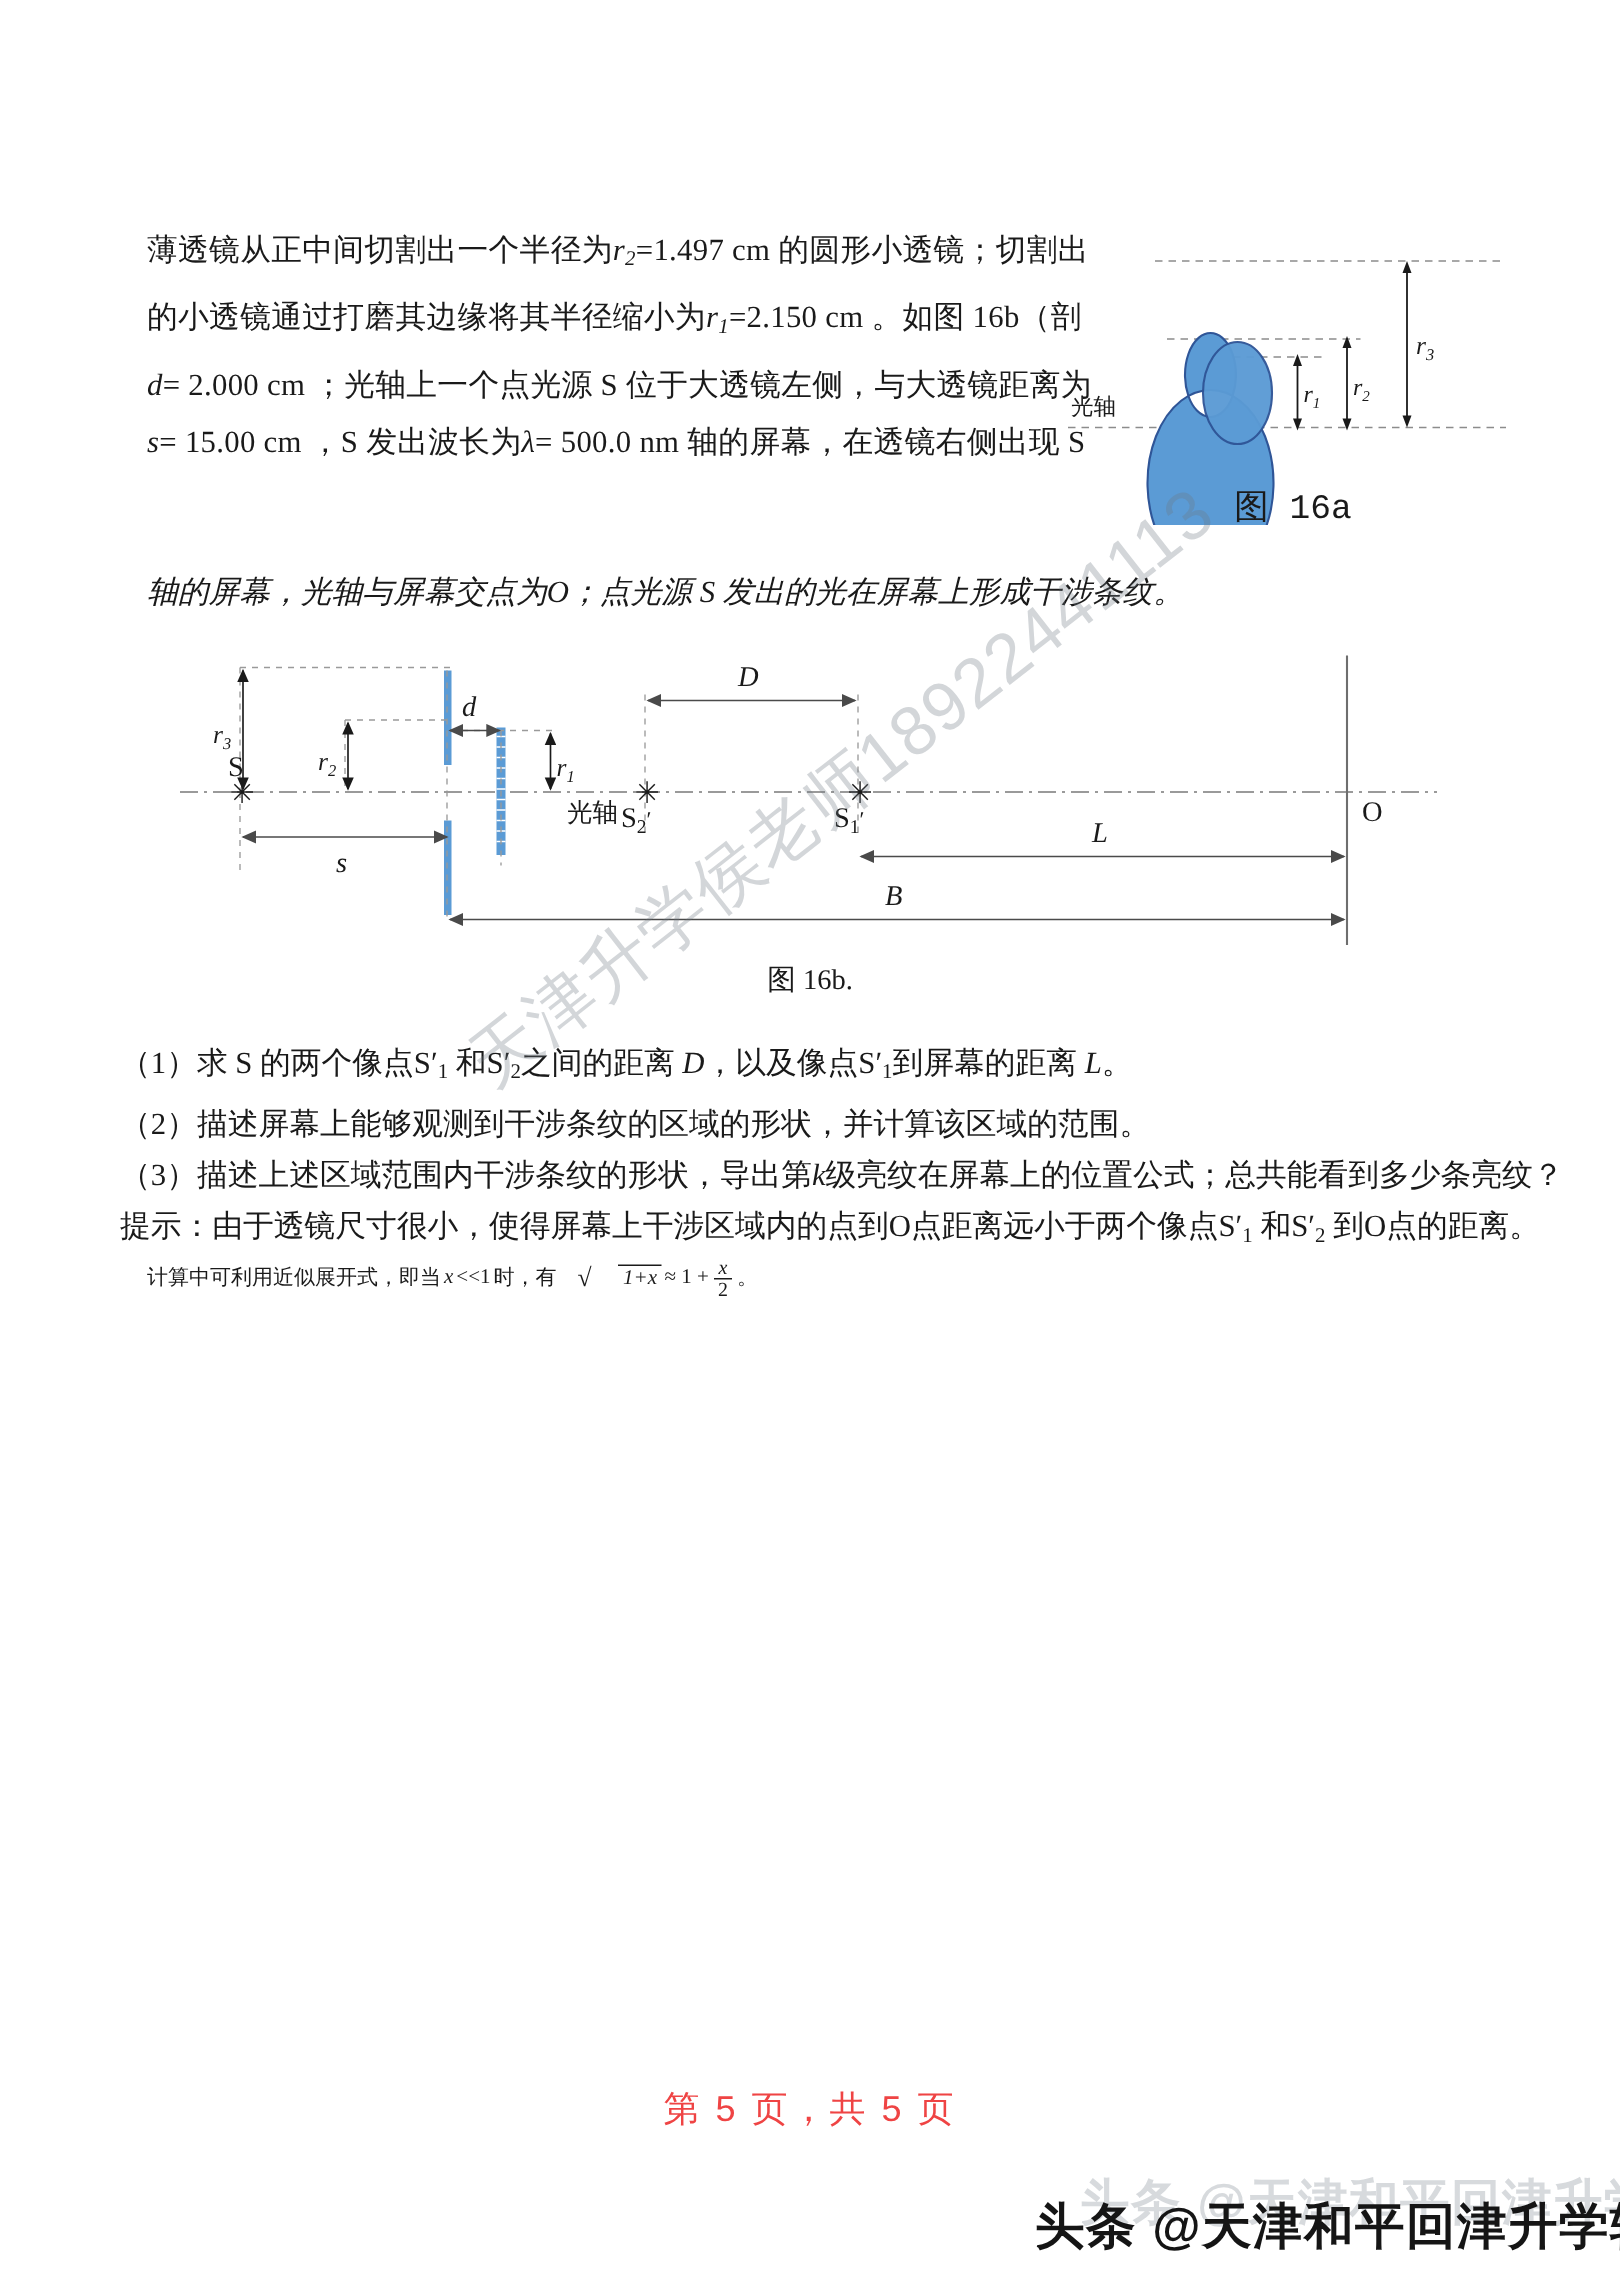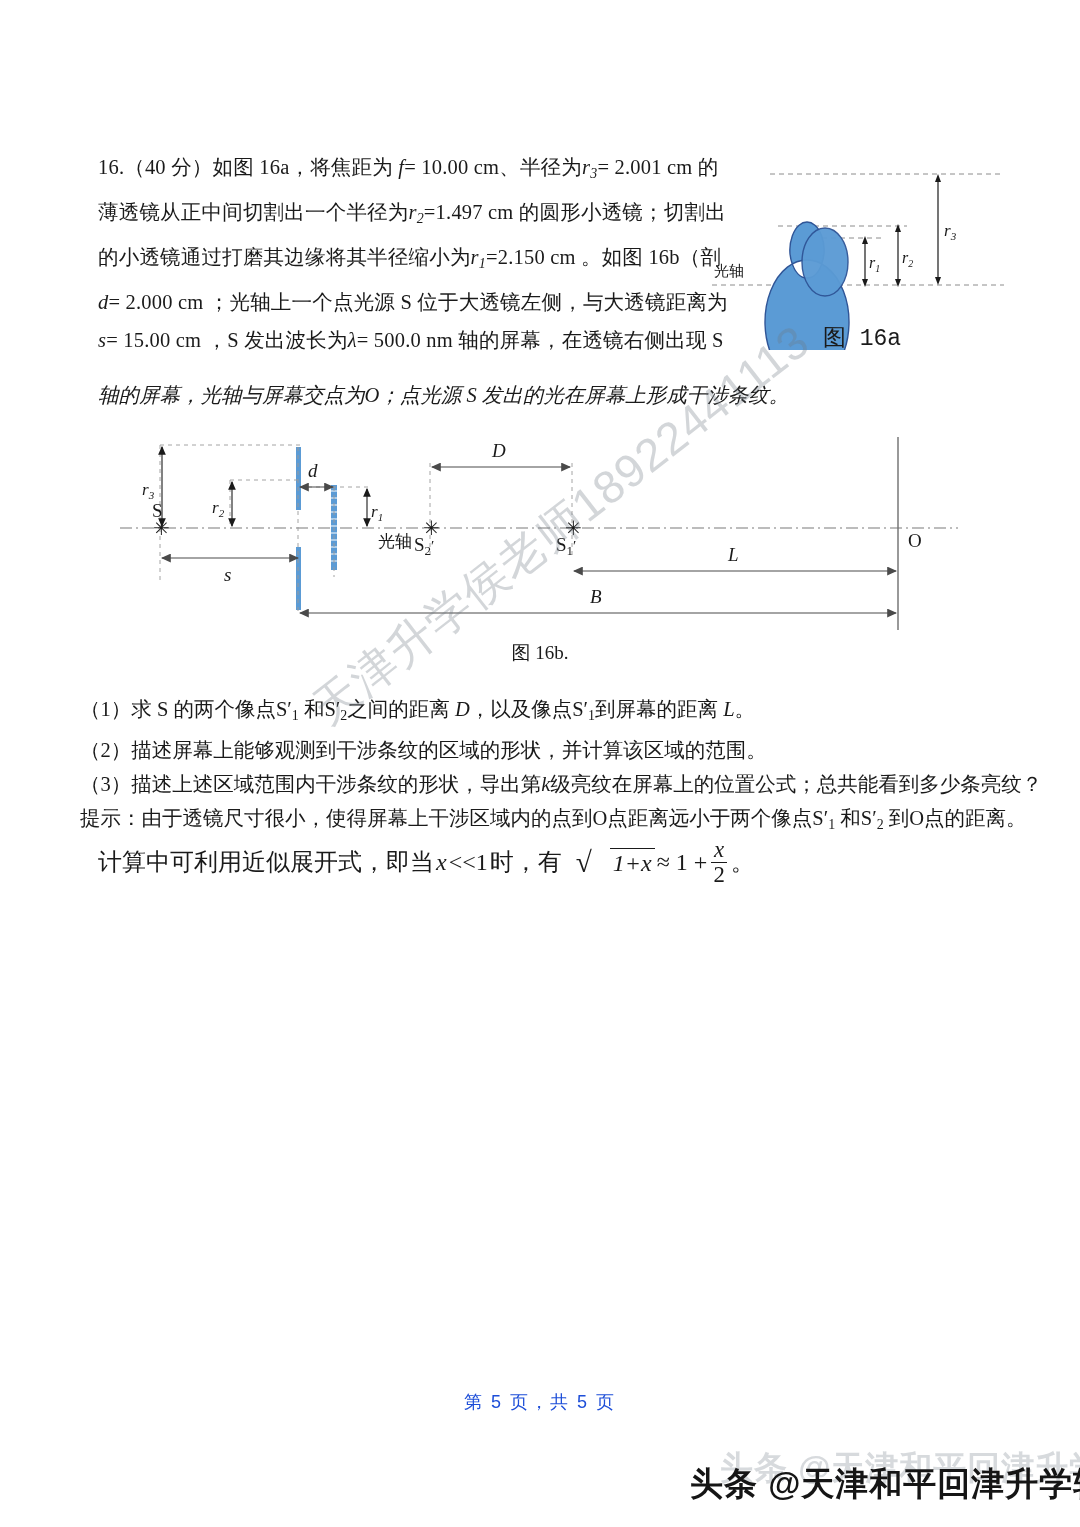--- a/index.html
+++ b/index.html
@@ -104,21 +104,21 @@
   }
   .hintline {
     font-size: 20.5px;
     line-height: 34px;
     white-space: nowrap;
   }
   .approx-line {
     position: absolute;
     left: 98px;
     top: 838px;
-    font-size: 24px;
+    font-size: 14px;
     white-space: nowrap;
     display: flex;
     align-items: center;
     gap: 2px;
   }
   .frac {
     display: inline-flex;
     flex-direction: column;
     align-items: center;
     vertical-align: middle;
@@ -136,22 +136,22 @@
   .sqrt .rad { font-style: normal; font-size: 1.22em; line-height: 1; margin-right: -2px; }
   .sqrt .body { border-top: 1.3px solid #1a1a1a; padding: 1px 3px 0 3px; margin-left: 20px; }
 
   
   .footer {
     position: absolute;
     left: 0;
     top: 1390px;
     width: 1080px;
     text-align: center;
-    font-size: 18px;
-    color: #1d4ed8;
+    font-size: 24px;
+    color: #ef4444;
     letter-spacing: 2px;
     font-family: "Liberation Sans", sans-serif;
   }
 
   
   .wm-diagonal {
     position: absolute;
     left: 300px;
     top: 690px;
     transform: rotate(-38deg);
@@ -187,21 +187,20 @@
     pointer-events: none;
   }
 </style>
 </head>
 <body>
 
 <div class="page">
 
   <div class="problem-block">
     <div class="ptext">
-      <span class="ln"><span>16.（40 分）如图 16a，将焦距为</span> <i class="v">f</i><span>= 10.00 cm</span><span>、半径为</span><i class="v">r</i><span class="sub">3</span><span>= 2.001 cm</span> <span>的</span></span>
 
       <span class="ln"><span>薄透镜从正中间切割出一个半径为</span><i class="v">r</i><span class="sub">2</span><span>=1.497 cm</span> <span>的圆形小透镜；切割出</span></span>
 
       <span class="ln"><span>的小透镜通过打磨其边缘将其半径缩小为</span><i class="v">r</i><span class="sub">1</span><span>=2.150 cm</span> <span>。如图</span> <span>16b（剖</span></span>
 
 
       <span class="ln"><i class="v">d</i><span>= 2.000 cm</span> <span>；光轴上一个点光源 S 位于大透镜左侧，与大透镜距离为</span></span>
 
       <span class="ln"><i class="v">s</i><span>= 15.00 cm</span> <span>，S 发出波长为</span><i class="v">λ</i><span>= 500.0 nm</span> <span>轴的屏幕，在透镜右侧出现 S</span></span>
 

